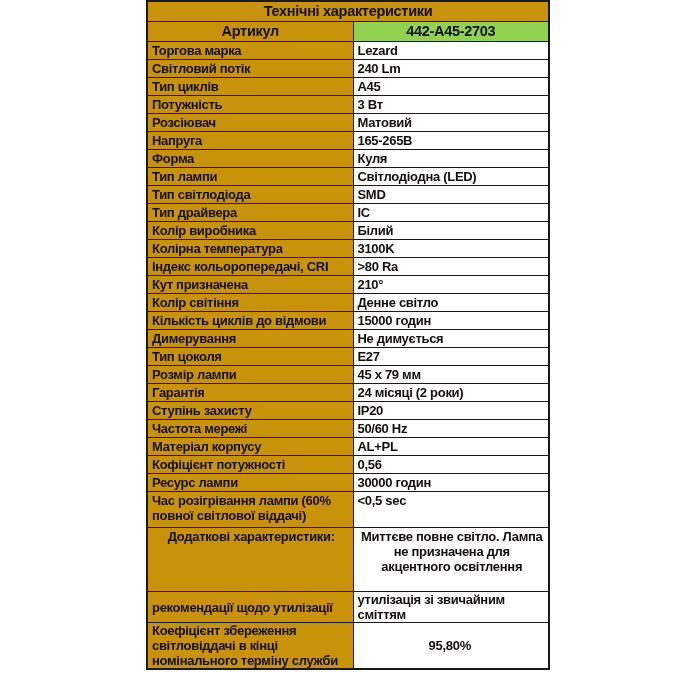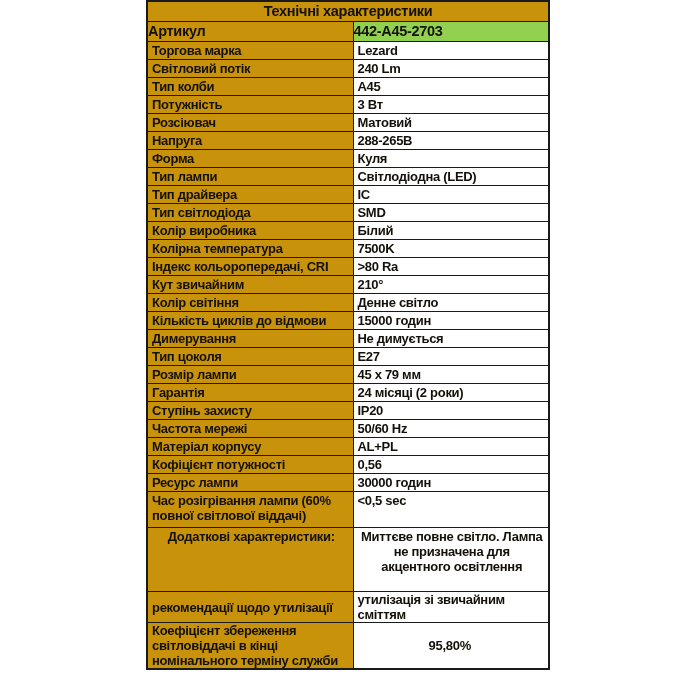--- a/index.html
+++ b/index.html
@@ -36,21 +36,21 @@
   }
   col.c-label { width: 206px; }
   col.c-value { width: 196px; }
   .title-cell {
     height: 19px;
     background: var(--label-bg, #C8930B);
     text-align: center;
     font-size: 14.5px;
     padding: 0;
   }
-  .article-row td { height: 19px; text-align: left; font-size: 14.5px; padding: 0; }
+  .article-row td { height: 19px; text-align: center; font-size: 14.5px; padding: 0; }
   .article-label { background: var(--label-bg, #C8930B); }
   .article-value { background: var(--green, #92D050); }
   td.label { background: var(--label-bg, #C8930B); }
   td.value { background: var(--value-bg, #ffffff); border-radius: 9px; }
   tr.std td { height: 17px; }
   tr.h2 td { height: 34px; vertical-align: top; padding-top: 1px; }
   tr.hxl td { height: 62px; vertical-align: top; padding-top: 1px; text-align: center; }
   tr.hmed td { height: 20px; }
   tr.h3 td { height: 45px; }
   tr.h3 td.value { text-align: center; padding-left: 0; }
@@ -76,65 +76,65 @@
     <tbody id="rows-body">
         <tr class="std">
     <td class="label">Торгова марка</td>
     <td class="value">Lezard</td>
   </tr>
         <tr class="std">
     <td class="label">Світловий потік</td>
     <td class="value">240 Lm</td>
   </tr>
         <tr class="std">
-    <td class="label">Тип колби</td>
+    <td class="label">Тип циклів</td>
     <td class="value">A45</td>
   </tr>
         <tr class="std">
     <td class="label">Потужність</td>
     <td class="value">3 Вт</td>
   </tr>
         <tr class="std">
     <td class="label">Розсіювач</td>
     <td class="value">Матовий</td>
   </tr>
         <tr class="std">
     <td class="label">Напруга</td>
-    <td class="value">288-265В</td>
+    <td class="value">165-265В</td>
   </tr>
         <tr class="std">
     <td class="label">Форма</td>
     <td class="value">Куля</td>
   </tr>
         <tr class="std">
     <td class="label">Тип лампи</td>
     <td class="value">Світлодіодна (LED)</td>
   </tr>
         <tr class="std">
+    <td class="label">Тип світлодіода</td>
+    <td class="value">SMD</td>
+  </tr>
+        <tr class="std">
     <td class="label">Тип драйвера</td>
     <td class="value">IC</td>
-  </tr>
-        <tr class="std">
-    <td class="label">Тип світлодіода</td>
-    <td class="value">SMD</td>
   </tr>
         <tr class="std">
     <td class="label">Колір виробника</td>
     <td class="value">Білий</td>
   </tr>
         <tr class="std">
     <td class="label">Колірна температура</td>
-    <td class="value">7500K</td>
+    <td class="value">3100K</td>
   </tr>
         <tr class="std">
     <td class="label">Індекс кольоропередачі, CRI</td>
     <td class="value">&gt;80 Ra</td>
   </tr>
         <tr class="std">
-    <td class="label">Кут звичайним</td>
+    <td class="label">Кут призначена</td>
     <td class="value">210°</td>
   </tr>
         <tr class="std">
     <td class="label">Колір світіння</td>
     <td class="value">Денне світло</td>
   </tr>
         <tr class="std">
     <td class="label">Кількість циклів до відмови</td>
     <td class="value">15000 годин</td>
   </tr>

